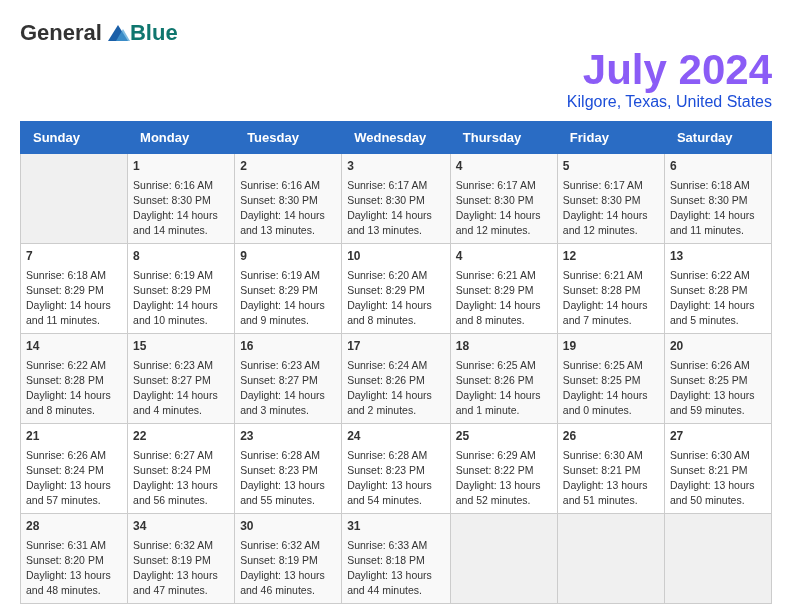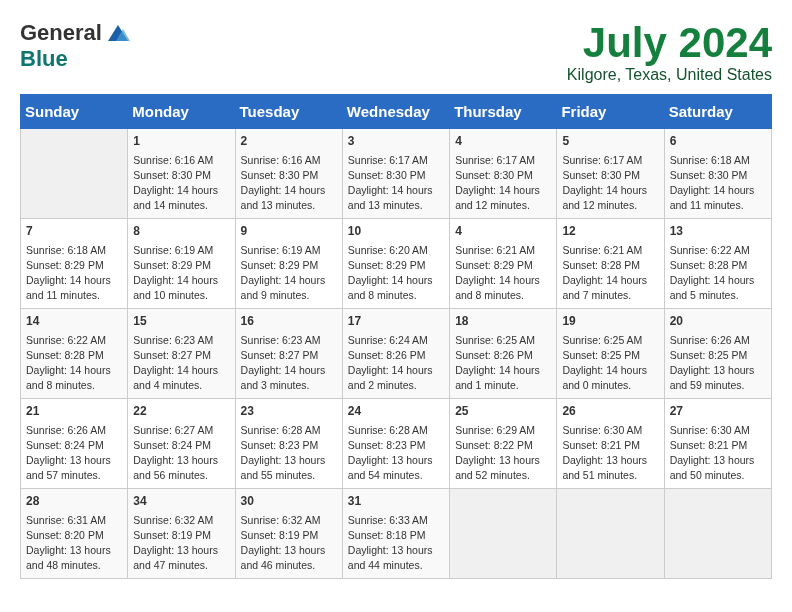--- a/index.html
+++ b/index.html
@@ -11,21 +11,21 @@
       padding: 20px;
     }
     .header {
       display: flex;
       justify-content: space-between;
       align-items: flex-start;
       margin-bottom: 10px;
     }
     .logo {
       display: flex;
-      flex-direction: column;
+      flex-direction: row;
       align-items: flex-start;
     }
     .logo-text {
       display: flex;
       align-items: center;
       gap: 2px;
     }
     .logo-general {
       font-size: 22px;
       font-weight: bold;
@@ -40,40 +40,41 @@
       width: 24px;
       height: 24px;
       margin-left: 2px;
     }
     .title-block {
       text-align: right;
     }
     .month-title {
       font-size: 42px;
       font-weight: bold;
-      color: #15803d;
+      color: #8b5cf6;
       line-height: 1.1;
+      margin-top: 27px;
     }
     .location {
       font-size: 16px;
-      color: #14532d;
+      color: #1d4ed8;
     }
     table {
       width: 100%;
       border-collapse: collapse;
       font-size: 11px;
     }
     thead tr {
       background-color: #2a6cc4;
       color: #fff;
     }
     thead th {
-      padding: 8px 4px;
+      padding: 8px 12px;
       text-align: left;
-      font-size: 15px;
+      font-size: 13px;
       font-weight: bold;
       border: 1px solid #2a6cc4;
     }
     tbody tr {
       vertical-align: top;
     }
     tbody td {
       border: 1px solid #ccc;
       padding: 4px 5px;
       min-height: 80px;

